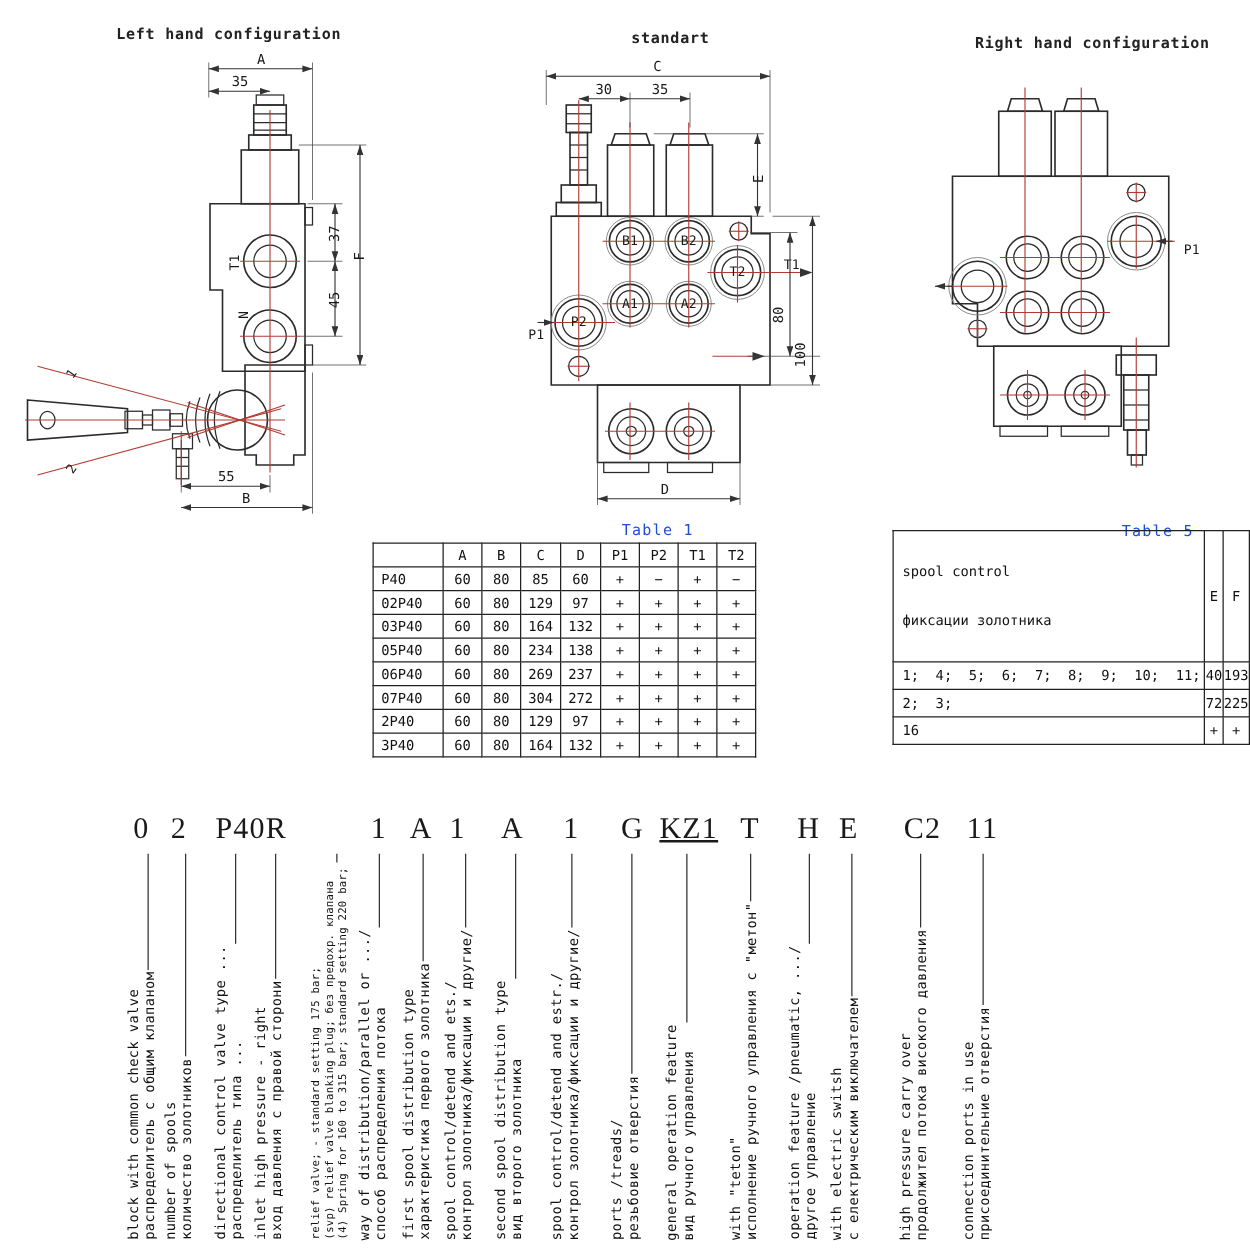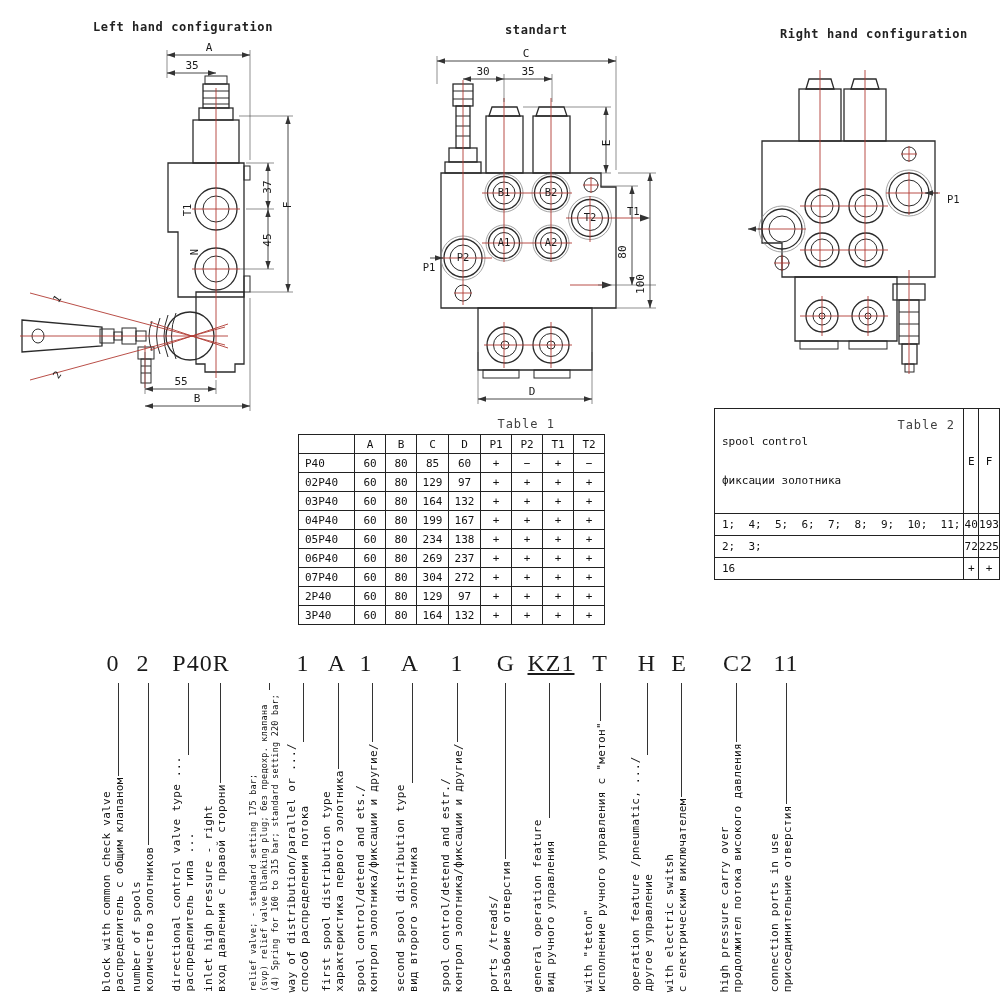--- a/index.html
+++ b/index.html
@@ -16,26 +16,26 @@
   text{fill:#1a1a1a;}
   .dt{font:11px "DejaVu Sans Mono",monospace;}
   .pt{font:10.5px "DejaVu Sans Mono",monospace;}
   
   .tbl{position:absolute;border-collapse:collapse;font:11px "DejaVu Sans Mono",monospace;color:#111;}
   .tbl td,.tbl th{border:1px solid #222;text-align:center;font-weight:normal;padding:0 3px;}
   #table1{left:298px;top:434px;}
   #table1 td,#table1 th{height:18px;}
   #table1 .name{width:46px;text-align:left;padding-left:6px;}
   #table1 .c1{width:24px;} #table1 .c2{width:25px;}
-  #table2{left:714px;top:408px;border-radius:29px;}
+  #table2{left:714px;top:424px;border-radius:29px;}
   #table2 td{height:21px;text-align:left;padding-left:7px;white-space:pre;}
   #table2 .hd{height:36px;}
   #table2 .lab{width:186px;}
   #table2 .ef{width:26px;text-align:center;padding:0;}
-  .tbl-title{position:absolute;font:12px "DejaVu Sans Mono",monospace;color:#404040;letter-spacing:1px;}
+  .tbl-title{position:absolute;font:12px "DejaVu Sans Mono",monospace;color:#1d4ed8;letter-spacing:1px;}
   
   .tok{position:absolute;top:650px;transform:translateX(-50%);
        font:24px "Liberation Serif",serif;letter-spacing:1px;color:#1a1a1a;white-space:pre;}
   .callout-line{position:absolute;width:0;border-left:1px solid #333;}
   .vlabel{position:absolute;writing-mode:vertical-rl;transform:rotate(180deg);
           font:11px "DejaVu Sans Mono",monospace;letter-spacing:.3px;line-height:13px;
           color:#111;white-space:nowrap;}
   .vlabel.small{font-size:8.5px;line-height:11px;letter-spacing:.2px;}
   .vlabel>div{max-height:100%;}
 </style>
@@ -343,31 +343,20 @@
           <td>60</td>
           <td>80</td>
           <td>164</td>
           <td>132</td>
           <td>+</td>
           <td>+</td>
           <td>+</td>
           <td>+</td>
         </tr>
 
-        <tr>
-          <td class="name">04P40</td>
-          <td>60</td>
-          <td>80</td>
-          <td>199</td>
-          <td>167</td>
-          <td>+</td>
-          <td>+</td>
-          <td>+</td>
-          <td>+</td>
-        </tr>
 
         <tr>
           <td class="name">05P40</td>
           <td>60</td>
           <td>80</td>
           <td>234</td>
           <td>138</td>
           <td>+</td>
           <td>+</td>
           <td>+</td>
@@ -418,21 +407,21 @@
           <td>132</td>
           <td>+</td>
           <td>+</td>
           <td>+</td>
           <td>+</td>
         </tr>
 
       </tbody>
   </table>
 
-  <div class="tbl-title" style="left:855px;top:418px;width:100px;text-align:right;">Table 2</div>
+  <div class="tbl-title" style="left:855px;top:418px;width:100px;text-align:right;">Table 5</div>
   <table class="tbl" id="table2">
     <thead>
       <tr>
         <td class="lab hd">
           <div>spool control</div>
           <div>фиксации золотника</div>
         </td>
         <td class="ef hd">E</td>
         <td class="ef hd">F</td>
       </tr>

